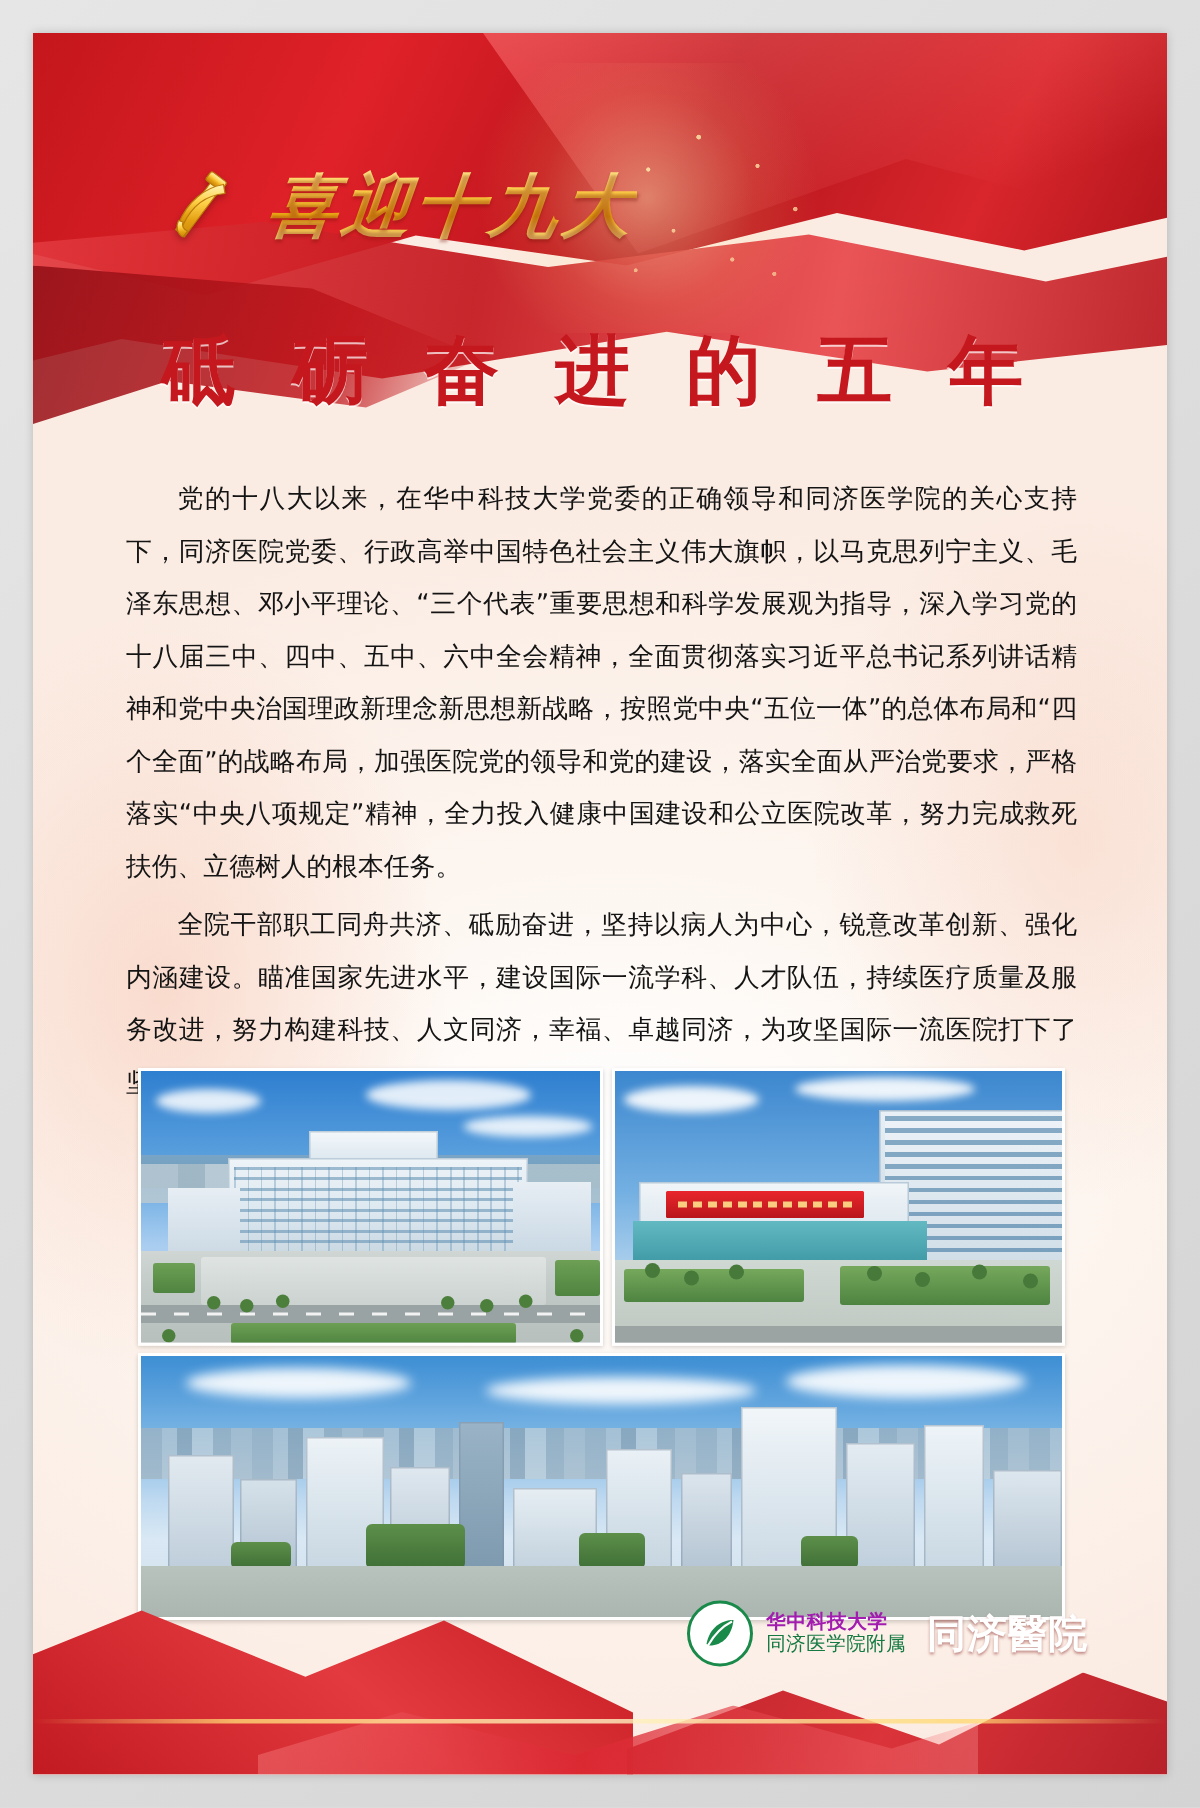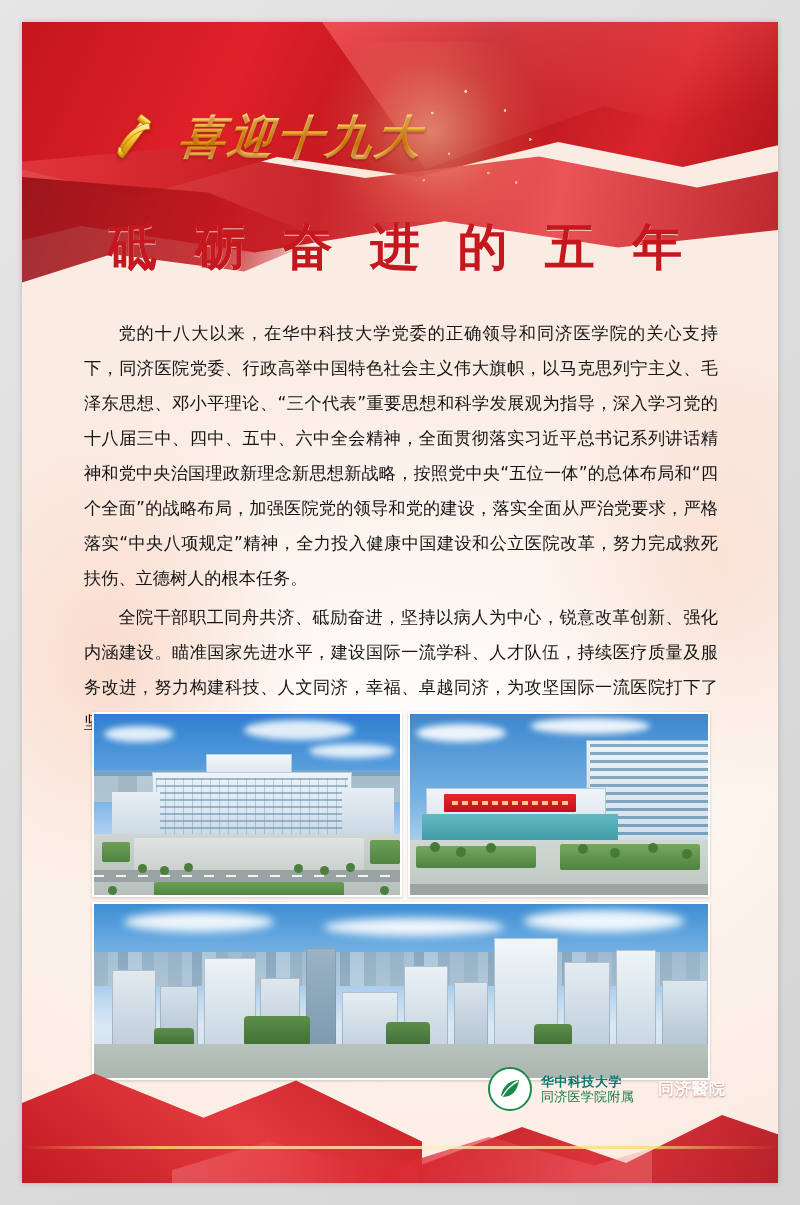--- a/index.html
+++ b/index.html
@@ -307,27 +307,27 @@
     background: #ffffff;
     border: 2px solid #1a8a4a;
     display: flex; align-items: center; justify-content: center;
     flex: none;
   }
   .logo-mark svg { display:block; }
   .logo-cn {
     display: flex; flex-direction: column; justify-content: center;
     line-height: 1.18;
   }
-  .logo-cn .l1 { font-size: 13px; color:#0f766e; font-family:"DejaVu Sans","Liberation Sans",sans-serif; font-weight:bold; letter-spacing:.5px;}
+  .logo-cn .l1 { font-size: 13px; color:#a21caf; font-family:"DejaVu Sans","Liberation Sans",sans-serif; font-weight:bold; letter-spacing:.5px;}
   .logo-cn .l2 { font-size: 13px; color:#157a42; font-family:"DejaVu Sans","Liberation Sans",sans-serif; letter-spacing:.3px;}
   .logo-name {
     font-family:Liberation Sans, sans-serif;
-    font-size: 16px; font-weight: bold; color:#ffffff; letter-spacing:1px;
+    font-size: 26px; font-weight: bold; color:#ffffff; letter-spacing:1px;
     text-shadow: 0 1px 2px rgba(120,10,10,.45);
-    margin-left: 15px;
+    margin-left: 5px;
   }
 </style>
 </head>
 <body>
 
 <div id="poster-frame">
   <div id="poster">
 
     <div class="bg-base"></div>
     <div class="bg-soft-left"></div>

